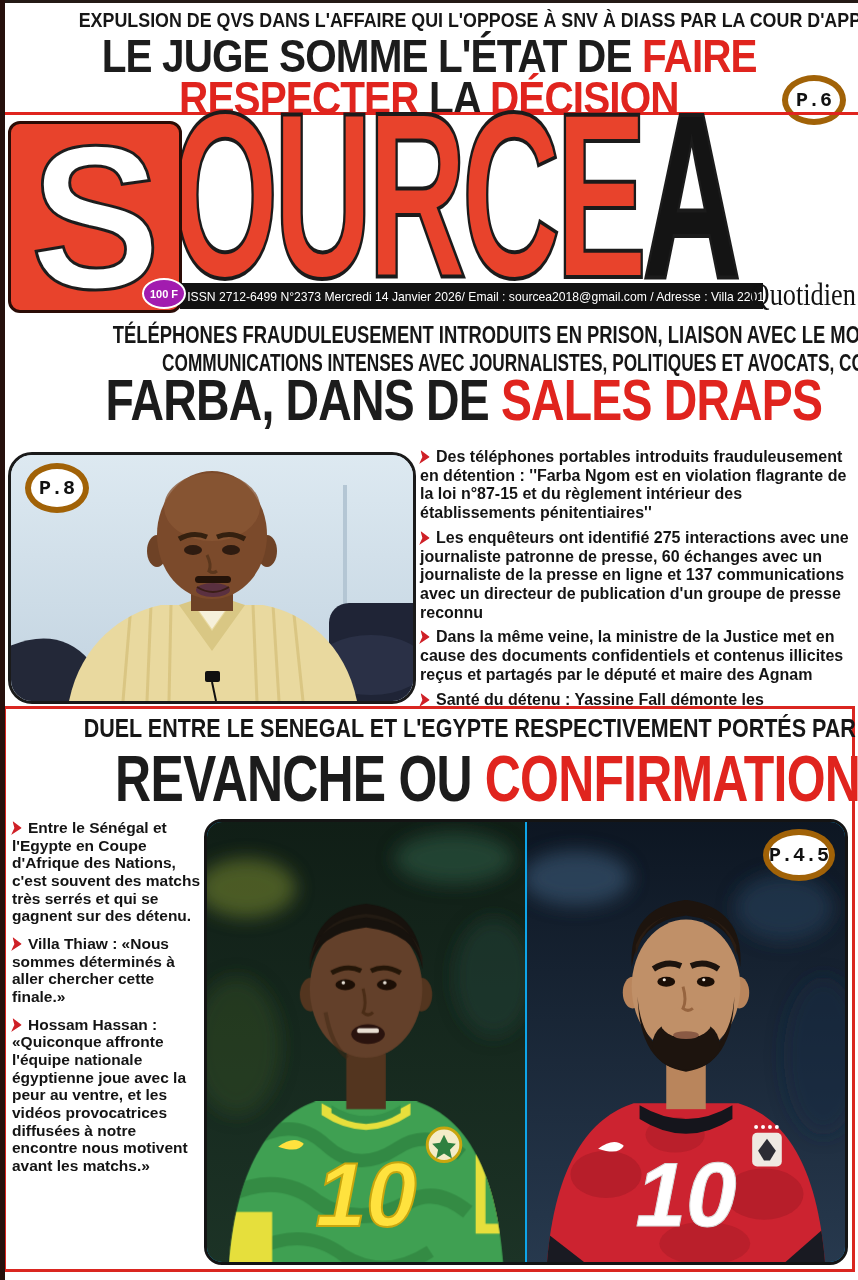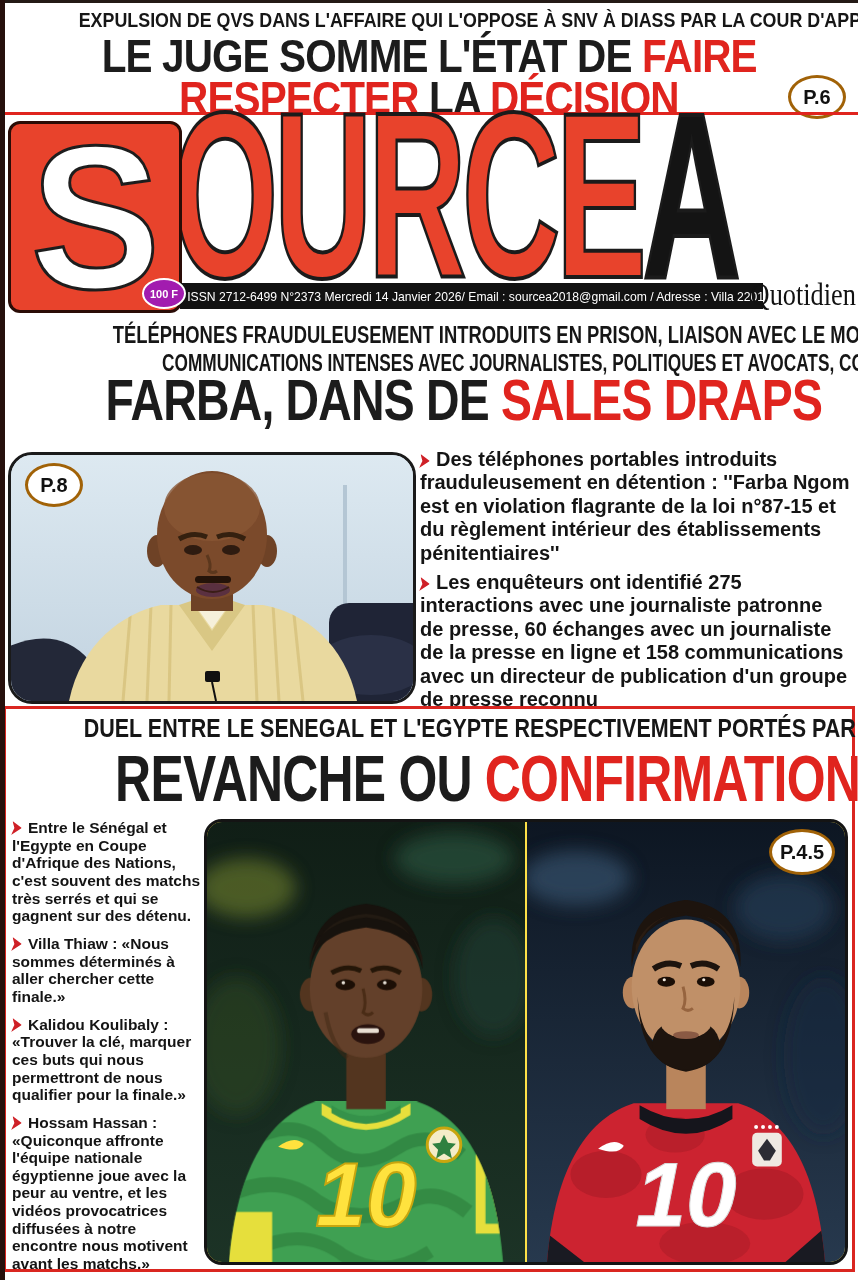--- a/index.html
+++ b/index.html
@@ -12,22 +12,22 @@
   .topstrip{position:absolute;left:0;top:3px;width:858px;height:109px;}
   .kicker-line{position:absolute;left:0;width:100%;text-align:center;font-weight:700;color:#161616;white-space:nowrap;}
   .kicker-inner{display:inline-block;transform:scaleX(.85);transform-origin:center;}
   .top-kicker{top:5px;font-size:21px;}
   .hline{position:absolute;left:0;width:100%;text-align:center;font-weight:900;color:#1c1c1c;
          white-space:nowrap;letter-spacing:-1px;}
   .hline .hinner{display:inline-block;transform:scaleX(.88);transform-origin:center;}
   .h1{top:26px;font-size:46px;}
   .h2{top:68px;font-size:46px;}
   .red{color:#e0241e;}
-  .badge{position:absolute;background:#fff;border:3px solid #a16207;border-radius:50%;
-         display:flex;align-items:center;justify-content:center;font-weight:700;color:#111;}
+  .badge{position:absolute;background:#fff;border:6px solid #a16207;border-radius:50%;
+         display:flex;align-items:center;justify-content:center;font-weight:700;color:#111;font-family:Liberation Mono, monospace;}
   .badge-p6{right:12px;top:72px;width:52px;height:38px;font-size:20px;}
   .rule-red{position:absolute;left:0;top:112px;width:858px;height:3px;background:#e0241e;}
 
   
   .masthead{position:absolute;left:0;top:117px;width:858px;height:196px;}
   .sblock{position:absolute;left:8px;top:4px;width:168px;height:186px;background:#e8432c;
           border:3px solid #2a0c06;border-radius:12px;display:flex;align-items:center;justify-content:center;overflow:hidden;}
   .sblock .s{font-size:205px;font-weight:900;color:#fff;line-height:160px;
              -webkit-text-stroke:3px #1d1d1d;transform:scaleX(.95);}
   .logoline{position:absolute;left:172px;top:-40px;font-size:236px;line-height:1;font-weight:900;
@@ -49,34 +49,34 @@
   .farba-k1 .kicker-inner{transform:scaleX(.8);}
   .farba-k2{top:350px;font-size:23px;}
   .farba-k2 .kicker-inner{transform:scaleX(.75);}
   .farba-head{top:366px;font-size:58px;margin-left:16px;}
   .farba-head .hinner{transform:scaleX(.8);}
   .photo-farba{position:absolute;left:8px;top:452px;width:402px;height:246px;border:3px solid #1a1a1a;
                border-radius:24px;overflow:hidden;background:#cfdde8;}
   .badge-p8{left:14px;top:8px;width:52px;height:38px;font-size:20px;z-index:4;}
   .bullets{position:absolute;}
   .bul-farba{left:420px;right:8px;top:448px;}
-  .bullet{margin:0 0 6px 0;font-size:20px;font-weight:700;line-height:1.17;color:#141414;}
+  .bullet{margin:0 0 6px 0;font-size:16px;font-weight:700;line-height:1.17;color:#141414;}
   .arrow{display:inline-block;width:10px;height:14px;background:#cf2027;margin-right:6px;
          clip-path:polygon(0 0,100% 50%,0 100%,26% 50%);transform:skewX(-6deg) translateY(2px);}
 
   
   .sportbox{position:absolute;left:3px;right:3px;top:706px;bottom:8px;border:3px solid #da2620;background:#fff;}
   .sport-kicker{top:5px;font-size:25px;}
   .sport-kicker .kicker-inner{transform:scaleX(.86);}
   .sport-head{top:33px;font-size:64px;}
   .sport-head .hinner{transform:scaleX(.78);}
   .bul-sport{left:6px;width:192px;top:110px;}
   .bul-sport .bullet{font-size:15.5px;line-height:1.14;margin-bottom:10px;}
   .photos{position:absolute;left:198px;right:4px;top:110px;bottom:4px;border:3px solid #141414;
-          border-radius:18px;overflow:hidden;display:flex;gap:2px;background:#fde047;}
+          border-radius:18px;overflow:hidden;display:flex;gap:2px;background:#0ea5e9;}
   .photo-half{flex:1;position:relative;overflow:hidden;font-style:italic;}
   .photo-half svg{position:absolute;left:0;top:0;width:100%;height:100%;}
   .badge-p45{right:10px;top:7px;width:60px;height:40px;font-size:20px;z-index:4;}
 </style>
 </head>
 <body>
 
 <div class="page">
   <div class="edge-top"></div>
   <div class="edge-left"></div>
@@ -161,21 +161,21 @@
       <rect x="194" y="216" width="15" height="11" rx="2" fill="#101010"></rect>
       <line x1="201" y1="227" x2="205" y2="246" stroke="#101010" stroke-width="2"></line>
     </svg>
   </div>
 
   <div class="bullets bul-farba">
 
       <p class="bullet"><span class="arrow"></span><span>Des téléphones portables introduits frauduleusement en détention : ''Farba Ngom est en violation flagrante de la loi n°87-15 et du règlement intérieur des établissements pénitentiaires''</span></p>
 
 
-      <p class="bullet"><span class="arrow"></span><span>Les enquêteurs ont identifié 275 interactions avec une journaliste patronne de presse, 60 échanges avec un journaliste de la presse en ligne et 158 communications avec un directeur de publication d'un groupe de presse reconnu</span></p>
+      <p class="bullet"><span class="arrow"></span><span>Les enquêteurs ont identifié 275 interactions avec une journaliste patronne de presse, 60 échanges avec un journaliste de la presse en ligne et 137 communications avec un directeur de publication d'un groupe de presse reconnu</span></p>
 
       <p class="bullet"><span class="arrow"></span><span>Dans la même veine, la ministre de la Justice met en cause des documents confidentiels et contenus illicites reçus et partagés par le député et maire des Agnam</span></p>
 
       <p class="bullet"><span class="arrow"></span><span>Santé du détenu : Yassine Fall démonte les arguments, décide d'ouvrir une enquête et d'appliquer la tolérance zéro</span></p>
     </div>
 
   <div class="sportbox">
     <div class="kicker-line sport-kicker">
       <span class="kicker-inner">DUEL ENTRE LE SENEGAL ET L'EGYPTE RESPECTIVEMENT PORTÉS PAR MANE ET SALAH</span>
     </div>
@@ -183,21 +183,20 @@
       <span class="hinner"><span>REVANCHE OU </span><span class="red">CONFIRMATION !</span></span>
     </div>
 
     <div class="bullets bul-sport">
 
         <p class="bullet"><span class="arrow"></span><span>Entre le Sénégal et l'Egypte en Coupe d'Afrique des Nations, c'est souvent des matchs très serrés et qui se gagnent sur des détenu.</span></p>
 
 
         <p class="bullet"><span class="arrow"></span><span>Villa Thiaw : «Nous sommes déterminés à aller chercher cette finale.»</span></p>
 
-        <p class="bullet"><span class="arrow"></span><span>Kalidou Koulibaly : «Trouver la clé, marquer ces buts qui nous permettront de nous qualifier pour la finale.»</span></p>
 
         <p class="bullet"><span class="arrow"></span><span>Hossam Hassan : «Quiconque affronte l'équipe nationale égyptienne joue avec la peur au ventre, et les vidéos provocatrices diffusées à notre encontre nous motivent avant les matchs.»</span></p>
       </div>
 
     <div class="photos">
       <div class="badge badge-p45">P.4.5</div>
 
       <div class="photo-half">
         <svg viewBox="0 0 322 452" preserveAspectRatio="xMidYMid slice">
           <defs>

